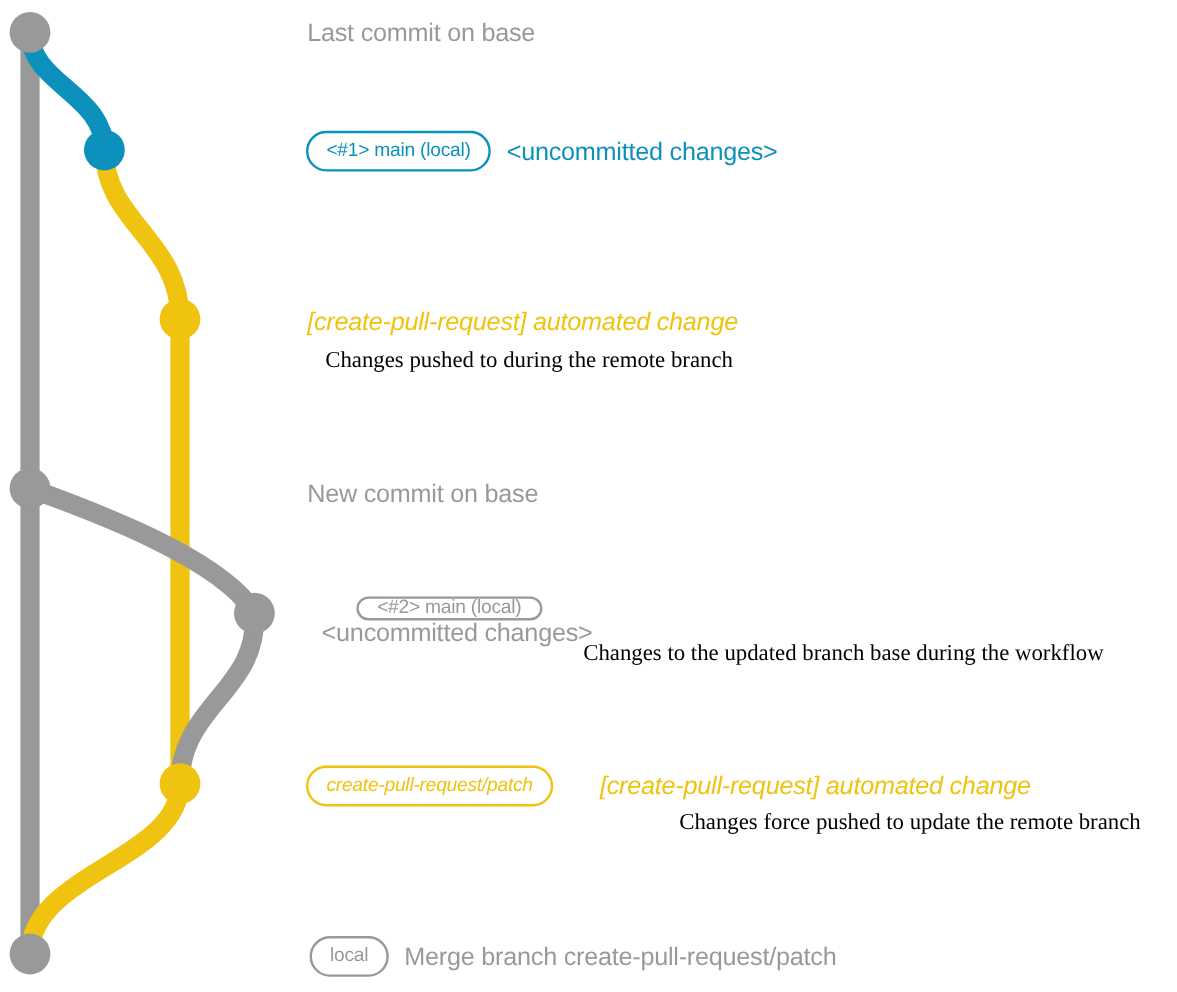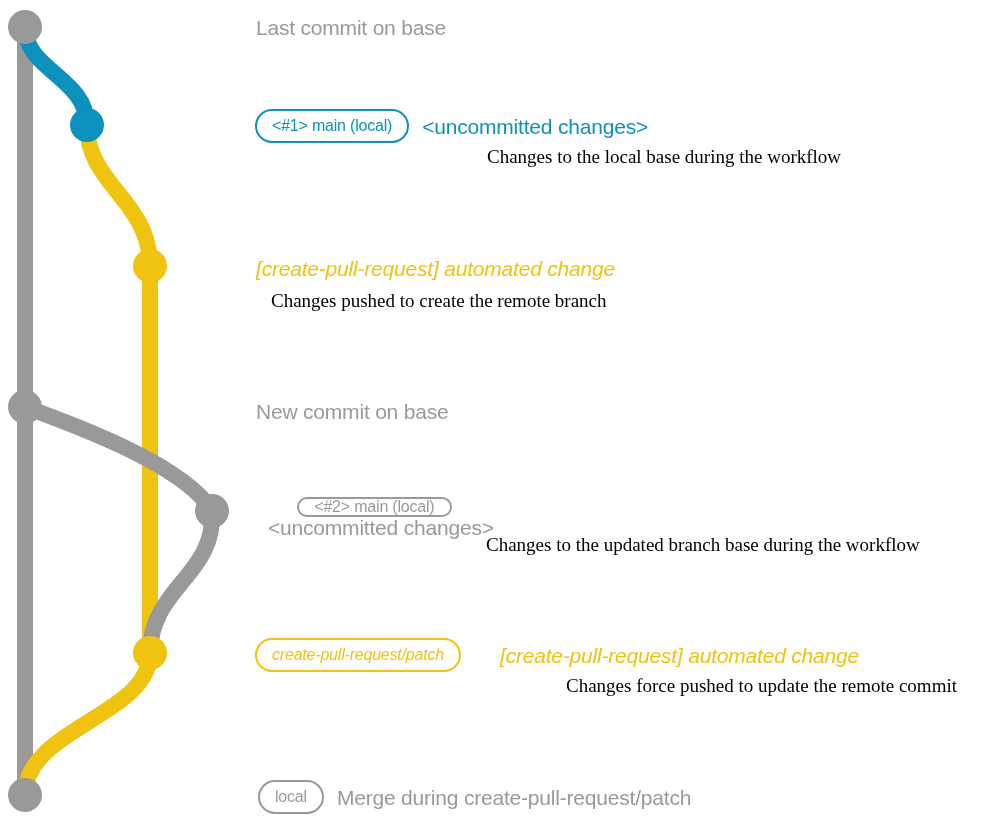--- a/index.html
+++ b/index.html
@@ -117,41 +117,40 @@
 <div class="labels-layer">
 
   <div class="row" style="left:256px; top:10px; height:34px;">
     <span class="commit-msg no-pill c-gray">Last commit on base</span>
   </div>
 
   <div class="row" style="left:255px; top:109px; height:34px;">
     <span class="pill c-blue">&lt;#1&gt; main (local)</span>
     <span class="commit-msg c-blue">&lt;uncommitted changes&gt;</span>
   </div>
-  <div class="plain-note" style="left:487px; top:147px;">Changes to the local base during the workflow</div>
 
   <div class="row" style="left:256px; top:251px; height:34px;">
     <span class="commit-msg no-pill c-yellow">[create-pull-request] automated change</span>
   </div>
-  <div class="plain-note" style="left:271px; top:291px;">Changes pushed to create the remote branch</div>
+  <div class="plain-note" style="left:271px; top:291px;">Changes pushed to during the remote branch</div>
 
   <div class="row" style="left:256px; top:394px; height:34px;">
     <span class="commit-msg no-pill c-gray">New commit on base</span>
   </div>
 
   <div class="row" style="left:255px; top:497px; height:34px;flex-direction:column;">
     <span class="pill c-gray">&lt;#2&gt; main (local)</span>
     <span class="commit-msg c-gray">&lt;uncommitted changes&gt;</span>
   </div>
   <div class="plain-note" style="left:486px; top:535px;">Changes to the updated branch base during the workflow</div>
 
   <div class="row" style="left:255px; top:638px; height:34px;gap:26px;">
     <span class="pill c-yellow">create-pull-request/patch</span>
     <span class="commit-msg c-yellow">[create-pull-request] automated change</span>
   </div>
-  <div class="plain-note" style="left:566px; top:676px;">Changes force pushed to update the remote commit</div>
+  <div class="plain-note" style="left:566px; top:676px;">Changes force pushed to update the remote branch</div>
 
   <div class="row" style="left:258px; top:780px; height:34px;">
     <span class="pill c-gray">local</span>
-    <span class="commit-msg c-gray">Merge during create-pull-request/patch</span>
+    <span class="commit-msg c-gray">Merge branch create-pull-request/patch</span>
   </div>
 
 </div>
 
 </body></html>

